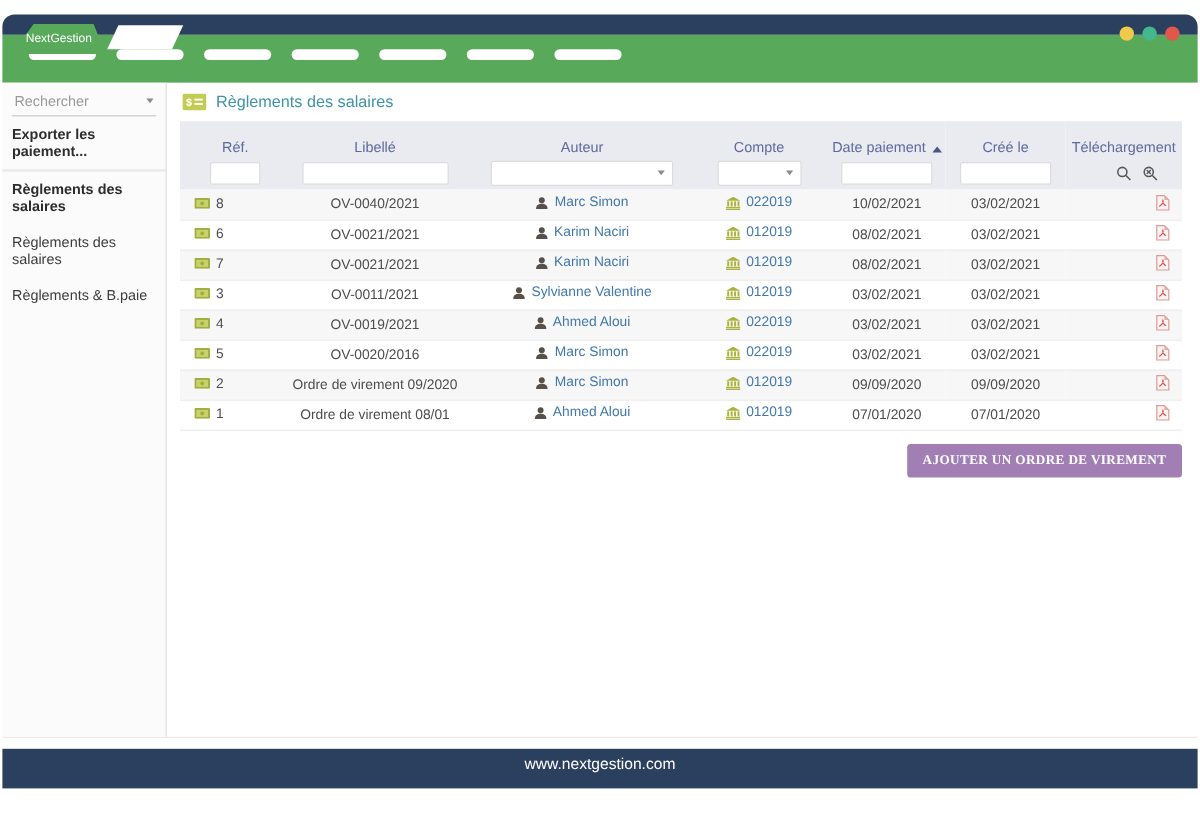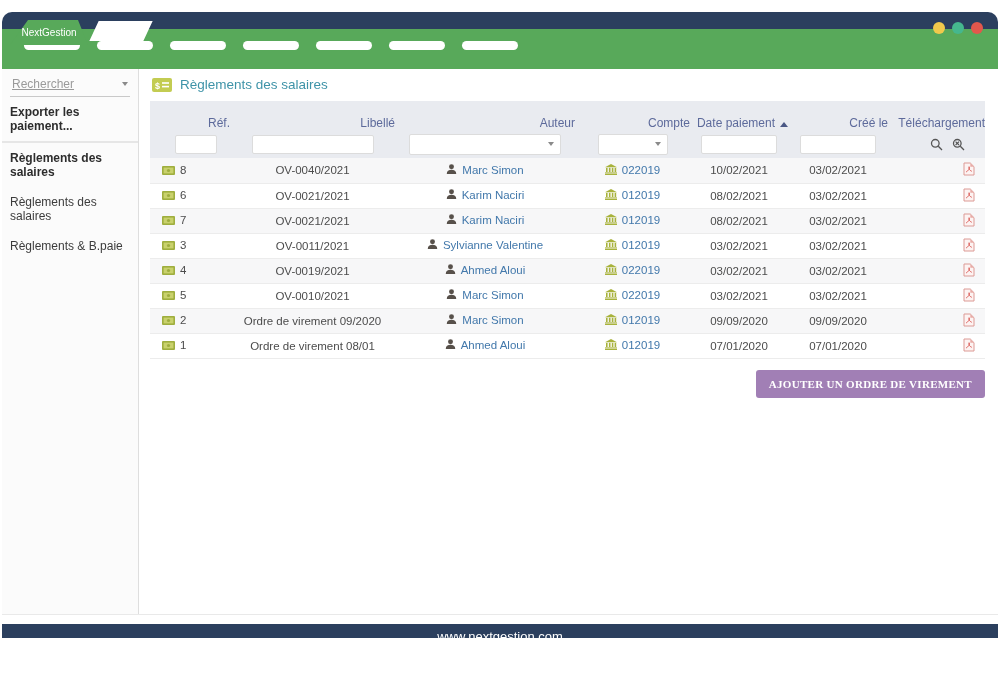--- a/index.html
+++ b/index.html
@@ -27,39 +27,39 @@
   .nav-pill { width:56px; height:9px; border-radius:5px; background:#fff; cursor:pointer; }
 
   
   .body { display:flex; height:546px; background:#fff; border-bottom:1px solid #e9e9e9; }
 
   .sidebar { width:137px; flex:0 0 137px; background:#fbfbfb;
              border-right:1px solid #dedede; padding-top:3px; }
   .search-select { margin:2px 8px 0; padding:3px 2px 5px;
                    border-bottom:1px solid #c9c9c9; display:flex;
                    justify-content:space-between; align-items:center;
-                   color:#9a9a9a; font-size:12px; cursor:pointer;text-decoration:underline; }
+                   color:#9a9a9a; font-size:12px; cursor:pointer; }
   .caret-down { width:0; height:0; border-left:3.5px solid transparent;
                 border-right:3.5px solid transparent; border-top:4px solid #8a8a8a; }
   .side-item { display:block; padding:8px 8px; font-size:12px; color:#3c3c3c;
                text-decoration:none; cursor:pointer; }
   .side-item.bold { font-weight:bold; color:#2d2d2d; }
   .side-divider { border:none; border-top:1px solid #e6e6e6; }
 
   .main { flex:1; padding:0 0 0 11px; }
   .main-inner { width:835px; }
 
   .page-title { display:flex; align-items:center; gap:8px; margin:8px 0 9px 2px;
                 color:#3e93a8; font-size:13.5px; }
 
   
   table { width:835px; border-collapse:collapse; table-layout:fixed;
           font-size:11.5px; color:#4c4c4c; }
   thead th { background:#e9ebf0; font-weight:normal; color:#5d6a9b; font-size:12px; }
-  tr.labels th { height:26px; padding-top:15px; vertical-align:middle; text-align:right;margin-left:20px; }
+  tr.labels th { height:26px; padding-top:15px; vertical-align:middle; text-align:center;margin-left:20px; }
   tr.filters th { height:28px; vertical-align:middle; text-align:center; }
   tbody td { height:25px; border-bottom:1px solid #ececec; vertical-align:middle;
              text-align:center; }
   tbody tr:nth-child(odd) { background:#f7f7f8; }
   .col-ref { width:80px; } .col-lib { width:165px; } .col-aut { width:180px; }
   .col-cpt { width:115px; } .col-dat { width:98px; } .col-cre { width:100px; }
   .col-dl  { width:97px; }
   th.left, td.left { text-align:left; padding-left:12px; }
   td.right { text-align:right; padding-right:10px; }
 
@@ -81,21 +81,21 @@
   .cell-flex { display:inline-flex; align-items:center; gap:5px; }
   a.link { color:#4278ab; text-decoration:none; cursor:pointer; }
 
   .btn-row { width:835px; text-align:right; margin-top:11px; }
   .add-btn { background:#a17fb5; color:#fff; border:none; border-radius:3px;
              font-family:Liberation Serif, serif; font-size:11px; font-weight:bold;
              letter-spacing:.3px; padding:8px 13px; cursor:pointer; }
 
   
   .content-gap { height:9px; background:#fff; }
-  .footer { height:14px; background:#2b3f5e; color:#fff; text-align:center;
+  .footer { height:33px; background:#2b3f5e; color:#fff; text-align:center;
             line-height:25px; font-size:13px; }
 </style>
 </head>
 <body>
 
 <div class="window">
 
   <div class="titlebar">
     <div class="brand-tab">
       <span>NextGestion</span>
@@ -442,21 +442,21 @@
               <td class="left">
                 <span class="cell-flex">
                   <svg width="13" height="9" viewBox="0 0 13 9">
                     <rect width="13" height="9" rx="1" fill="#9fae3e"></rect>
                     <rect x="1.6" y="1.6" width="9.8" height="5.8" fill="#c9d16c"></rect>
                     <circle cx="6.5" cy="4.5" r="1.6" fill="#9fae3e"></circle>
                   </svg>
                   <span>5</span>
                 </span>
               </td>
-              <td>OV-0010/2021</td>
+              <td>OV-0020/2016</td>
               <td>
                 <span class="cell-flex">
                   <svg width="11" height="11" viewBox="0 0 12 12">
                     <circle cx="6" cy="3.1" r="2.7" fill="#57504a"></circle>
                     <path d="M0.8 11 C0.8 7.7 3 6.4 6 6.4 C9 6.4 11.2 7.7 11.2 11 Z" fill="#57504a"></path>
                   </svg>
                   <a class="link">Marc Simon</a>
                 </span>
               </td>
               <td>

